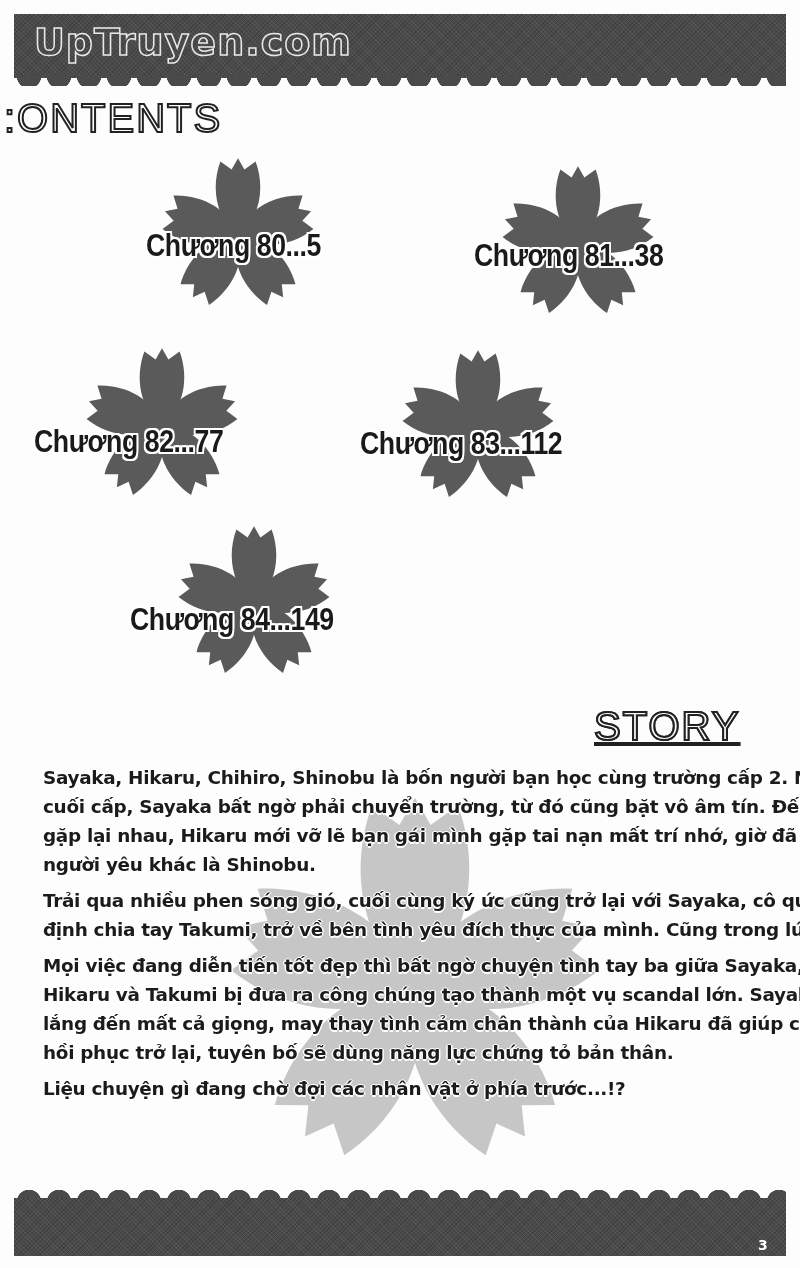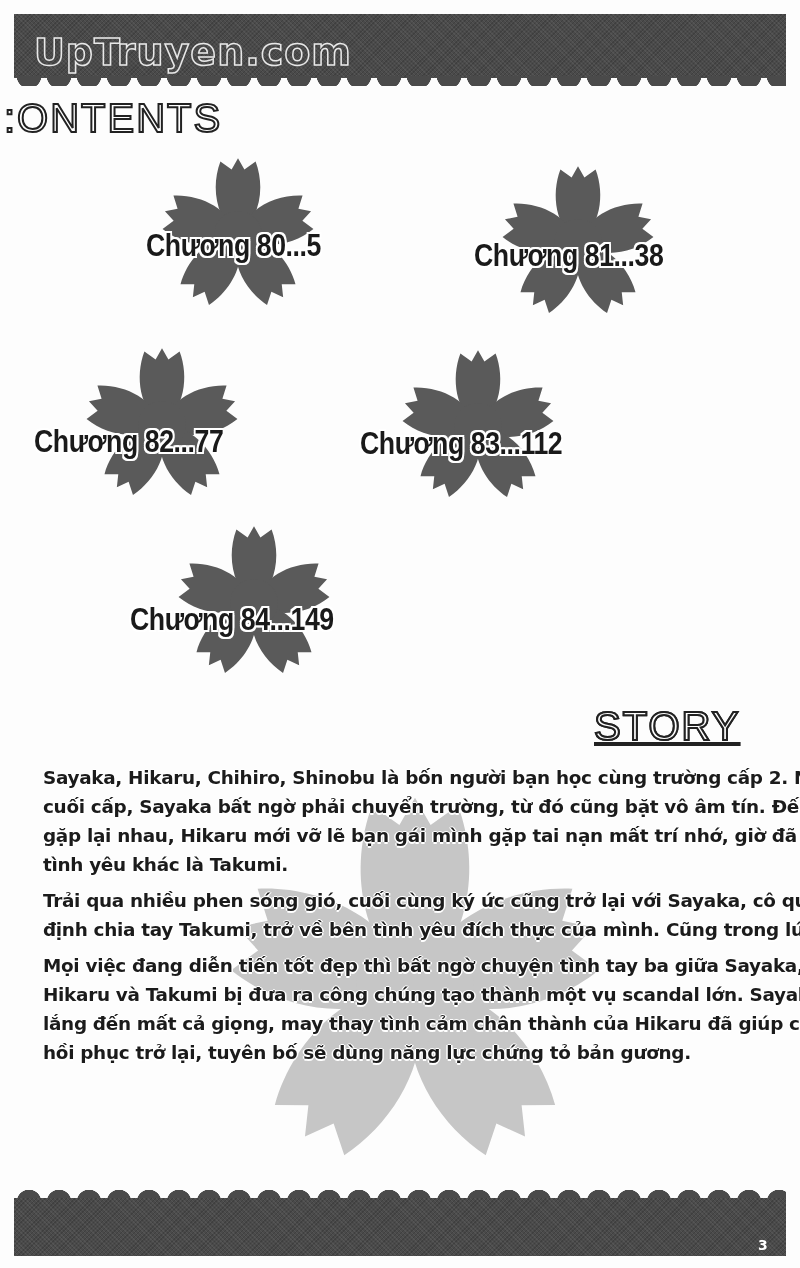--- a/index.html
+++ b/index.html
@@ -25,21 +25,20 @@
   .scallop-bottom {
     position: absolute; left: 14px; width: 772px; top: 1190px; height: 10px;
     background: radial-gradient(circle at 15px 12px, #4a4a4a 12px, transparent 12.5px);
     background-size: 30px 10px; background-repeat: repeat-x;
   }
   .watermark {
     position: absolute; left: 34px; top: 20px;
     font-family: "DejaVu Sans", sans-serif; font-weight: bold;
     font-size: 38px; letter-spacing: 1px;
     color: transparent;
-    margin-top: 10px;
     -webkit-text-stroke: 1.5px #e8e8e8;
   }
   .outline-title {
     position: absolute; font-family: "Liberation Sans", sans-serif;
     font-size: 40px; letter-spacing: 2px; color: #fff;
     -webkit-text-stroke: 2px #222;
     text-shadow: 0 0 0 #222;
   }
   .contents-title { left: 4px; top: 96px; }
   .story-title { left: 594px; top: 704px; text-decoration: underline; }
@@ -132,29 +131,32 @@
 
 <svg class="story-bg-flower" width="390" height="390" fill="#9a9a9a">
     <use href="#sakura" width="390" height="390"></use>
   </svg>
 
 <div class="story">
   <p>
     <span class="line">Sayaka, Hikaru, Chihiro, Shinobu là bốn người bạn học cùng trường cấp 2. Năm</span>
     <span class="line">cuối cấp, Sayaka bất ngờ phải chuyển trường, từ đó cũng bặt vô âm tín. Đến khi</span>
     <span class="line">gặp lại nhau, Hikaru mới vỡ lẽ bạn gái mình gặp tai nạn mất trí nhớ, giờ đã có</span>
-    <span class="line">tình yêu khác là Takumi.</span>
+    <span class="line">người yêu khác là Shinobu.</span>
   </p>
   <p>
     <span class="line">Trải qua nhiều phen sóng gió, cuối cùng ký ức cũng trở lại với Sayaka, cô quyết</span>
     <span class="line">định chia tay Takumi, trở về bên tình yêu đích thực của mình. Cũng trong lúc</span>
   </p>
   <p>
     <span class="line">Mọi việc đang diễn tiến tốt đẹp thì bất ngờ chuyện tình tay ba giữa Sayaka,</span>
     <span class="line">Hikaru và Takumi bị đưa ra công chúng tạo thành một vụ scandal lớn. Sayaka lo</span>
     <span class="line">lắng đến mất cả giọng, may thay tình cảm chân thành của Hikaru đã giúp cô bé</span>
-    <span class="line">hồi phục trở lại, tuyên bố sẽ dùng năng lực chứng tỏ bản gương.</span>
+    <span class="line">hồi phục trở lại, tuyên bố sẽ dùng năng lực chứng tỏ bản thân.</span>
+  </p>
+  <p>
+    <span class="line">Liệu chuyện gì đang chờ đợi các nhân vật ở phía trước...!?</span>
   </p>
 </div>
 
 <div class="scallop-bottom"></div>
 <div class="band band-bottom"></div>
 <div class="page-num">3</div>
 
 </body></html>

